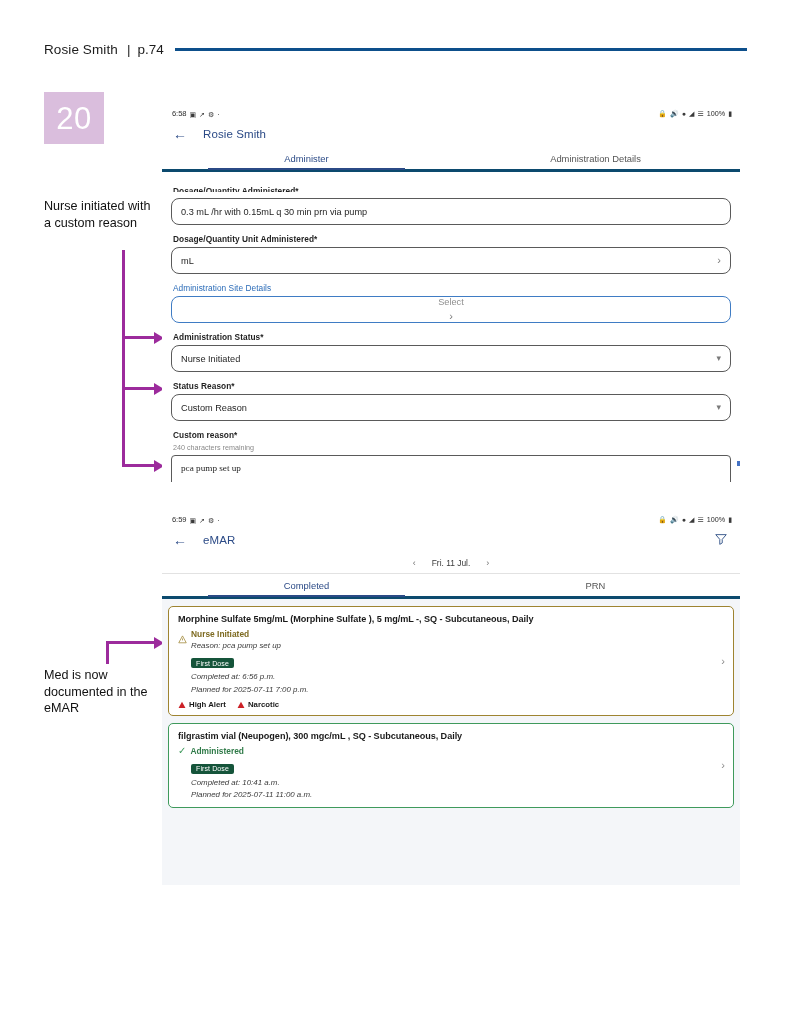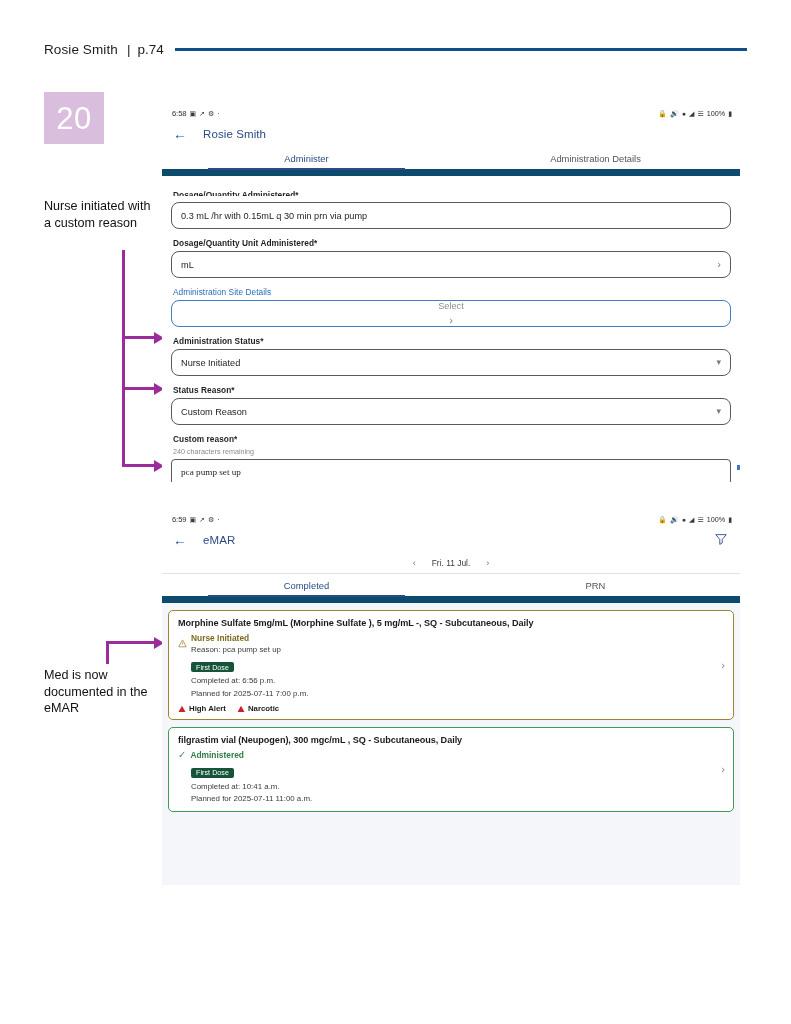--- a/index.html
+++ b/index.html
@@ -139,21 +139,21 @@
   
   .statusbar {
     height: 14px;
     display: flex;
     align-items: center;
     justify-content: space-between;
     padding: 2px 8px 0 10px;
     font-size: 7.5px;
     color: #2b2b2b;
   }
-  .sb-left { display: flex; align-items: center; gap: 3px; }
+  .sb-left { display: flex; align-items: flex-end; gap: 3px; }
   .sb-right { display: flex; align-items: center; gap: 3px; }
   .sb-time { font-size: 7.6px; color: #2b2b2b; letter-spacing: -.1px; }
   .sb-ico { font-size: 7px; color: #3a3a3a; line-height: 1; }
   .sb-batt { font-size: 7.2px; color: #2b2b2b; }
 
   
   .appbar {
     height: 27px;
     display: flex;
     align-items: center;
@@ -171,21 +171,21 @@
     color: #2b4a86;
     margin-left: 12px;
     letter-spacing: .1px;
   }
   .appbar-spacer { flex: 1; }
   .appbar-filter { width: 16px; height: 16px; }
 
   
   .tabs {
     display: flex;
-    border-bottom: 7px solid #0c4a6e;
+    border-bottom: 3px solid #0c4a6e;
     background: #ffffff;
   }
   .tab {
     flex: 1;
     text-align: center;
     font-size: 9.4px;
     padding: 6px 0 5px;
     color: #545454;
     position: relative;
   }
@@ -312,20 +312,21 @@
   }
   .warn-tri { width: 9px; height: 9px; }
   .check-mark { font-size: 10px; color: #3f9a5c; line-height: 1; }
   .status-gold { font-size: 8.4px; font-weight: bold; color: #7d6a20; }
   .status-green { font-size: 8.4px; font-weight: bold; color: #2f7a48; }
   .med-line {
     font-size: 7.9px;
     color: #3a3a3a;
     margin: 2px 0 0 13px;
     line-height: 10.5px;
+    font-style: italic;
   }
   .dose-badge {
     display: inline-block;
     background: #15543a;
     color: #ffffff;
     font-size: 7px;
     padding: 1.5px 5px;
     border-radius: 2px;
     margin: 3px 0 2px 13px;
     letter-spacing: .1px;

